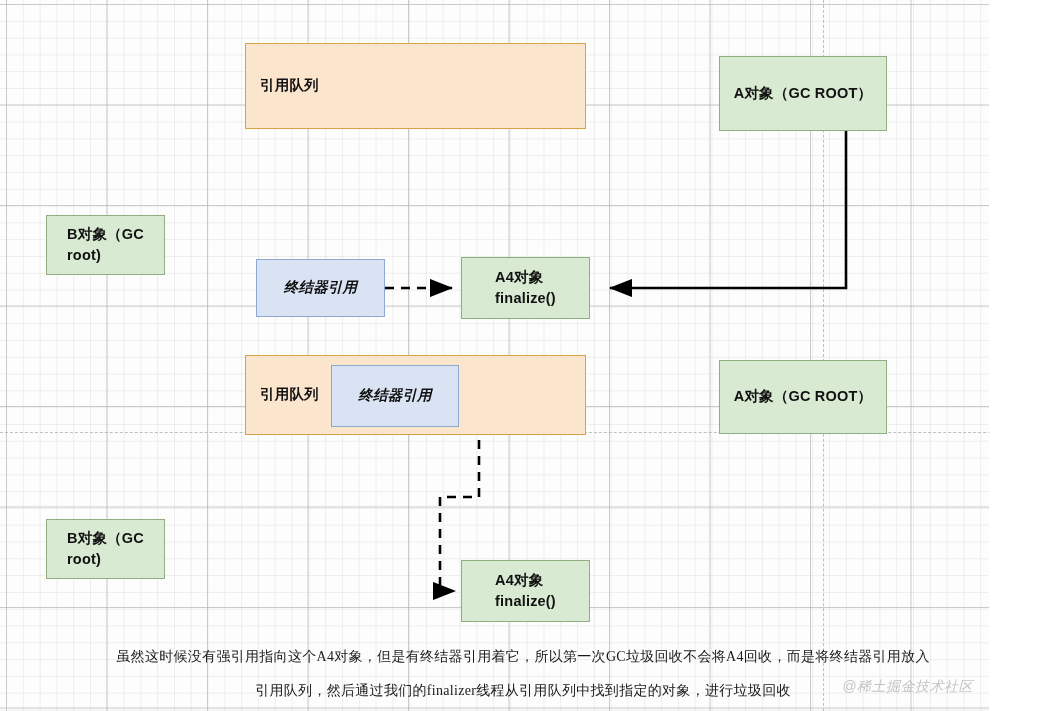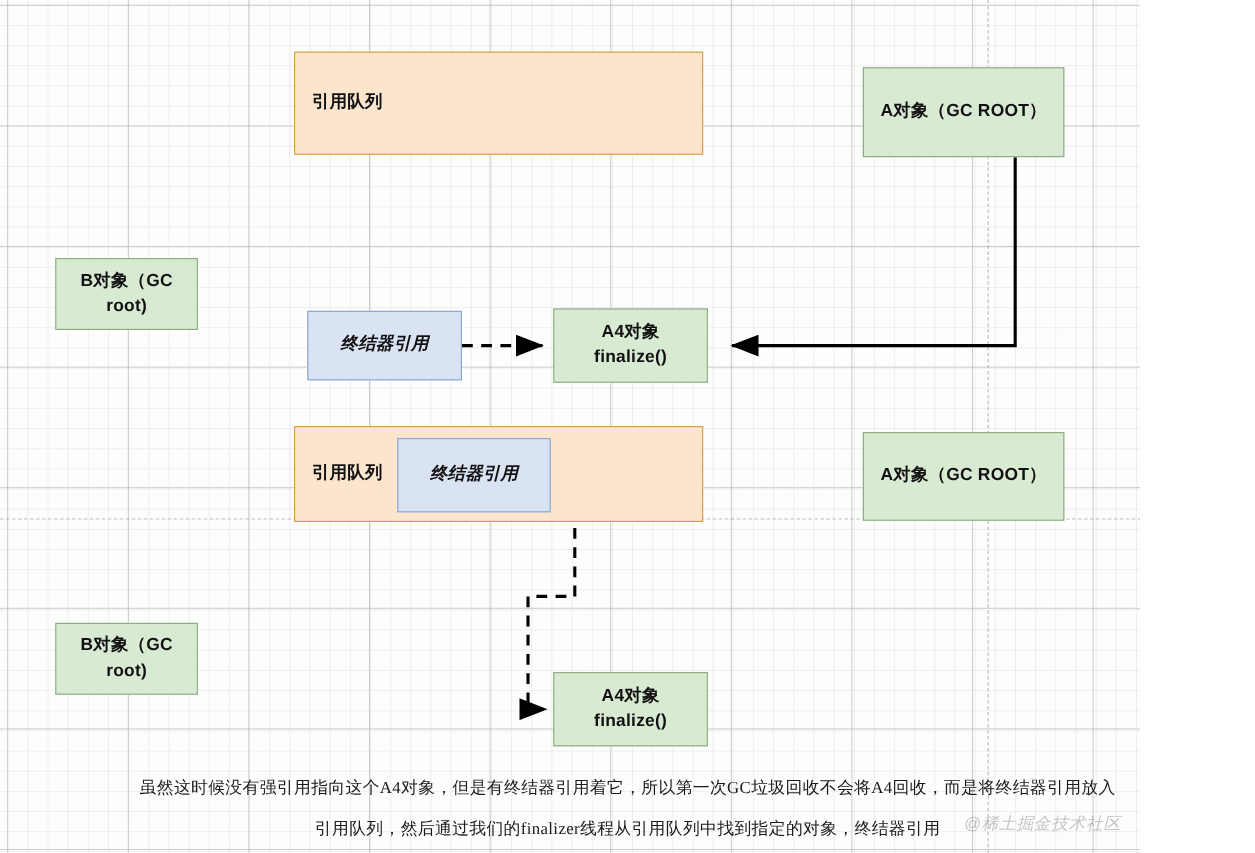--- a/index.html
+++ b/index.html
@@ -18,20 +18,21 @@
       linear-gradient(to bottom, rgba(203,203,203,0.30) 1px, transparent 1px),
       linear-gradient(to right, rgba(160,160,160,0.55) 1px, transparent 1px),
       linear-gradient(to bottom, rgba(160,160,160,0.55) 1px, transparent 1px);
     background-size:
       16.8px 16.8px,
       16.8px 16.8px,
       100.5px 100.5px,
       100.5px 100.5px;
     background-position: 6px 4px, 6px 4px, 6px 4px, 6px 4px;
     font-family: "Liberation Sans", "DejaVu Sans", sans-serif;
+    padding-left: 39px;
   }
 
   
   .guide-v {
     position: absolute;
     top: 0;
     width: 0;
     height: 711px;
     border-left: 1px dashed rgba(170,170,170,0.75);
   }
@@ -42,21 +43,21 @@
     height: 0;
     border-top: 1px dashed rgba(170,170,170,0.75);
   }
 
   .node {
     position: absolute;
     box-sizing: border-box;
     display: flex;
     align-items: center;
     justify-content: center;
-    text-align: center;
+    text-align: left;
     font-size: 14.5px;
     font-weight: 700;
     color: #111111;
     line-height: 1.45;
     white-space: pre-line;
     letter-spacing: 0.2px;
   }
   .node.green {
     background: #d9ead3;
     border: 1px solid #8fae84;
@@ -179,17 +180,17 @@
     <span>B对象（GC
 root)</span>
   </div>
 
   <div class="node green" style="left:461px; top:560px; width:129px; height:62px;">
     <span>A4对象
 finalize()</span>
   </div>
 
   <div class="caption caption-line1">虽然这时候没有强引用指向这个A4对象，但是有终结器引用着它，所以第一次GC垃圾回收不会将A4回收，而是将终结器引用放入</div>
-  <div class="caption caption-line2">引用队列，然后通过我们的finalizer线程从引用队列中找到指定的对象，终结器引用</div>
+  <div class="caption caption-line2">引用队列，然后通过我们的finalizer线程从引用队列中找到指定的对象，进行垃圾回收</div>
 
   <div class="watermark">@稀土掘金技术社区</div>
 
 </div>
 
 </body></html>

